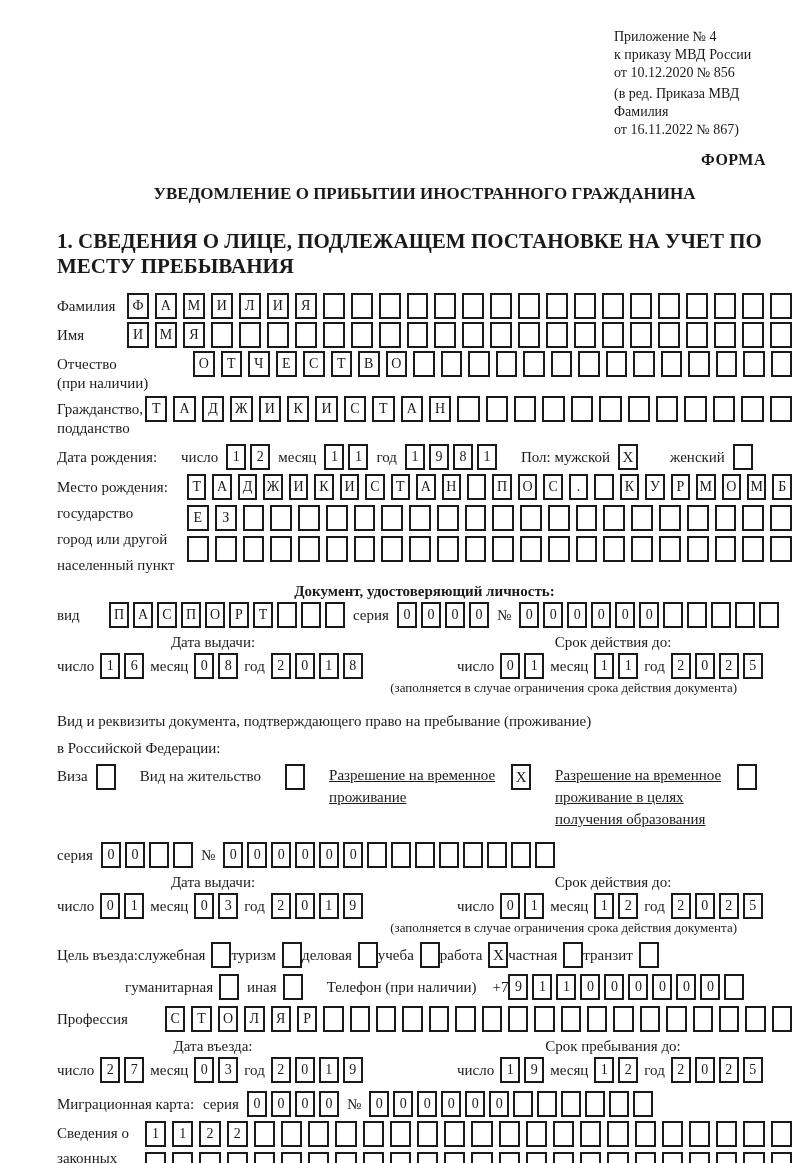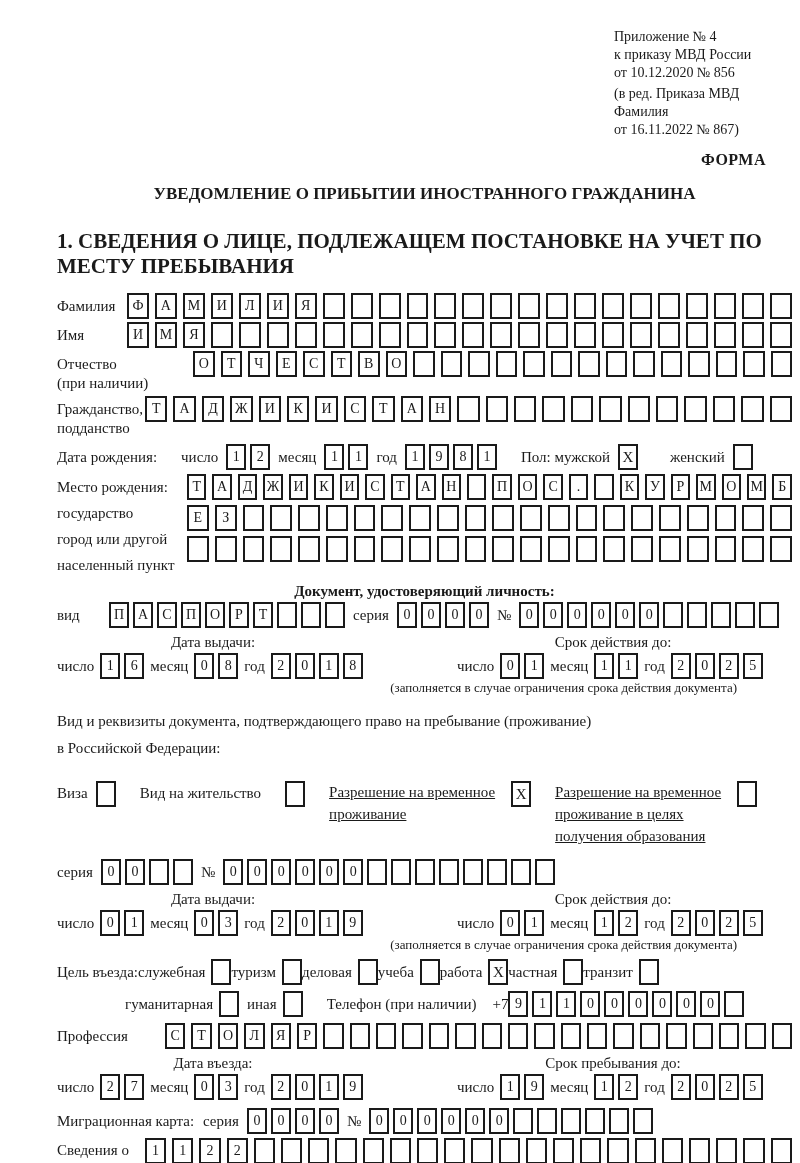--- a/index.html
+++ b/index.html
@@ -68,21 +68,21 @@
   .twocol { display:flex; margin-top:5px; }
   .dcol-l { width:345px; flex:0 0 345px; }
   .dcol-r { margin-left:55px; flex:1; }
   .dhead { text-align:center; font-size:15px; width:312px; line-height:18px; }
   .drow { display:flex; align-items:flex-start; gap:6px; margin-top:2px; }
   .note-r { text-align:right; padding-right:55px; font-size:13px; line-height:16px; margin-top:1px; }
 
   .para { font-size:15px; line-height:27px; margin-top:12px; }
 
   
-  .cbrow { display:flex; align-items:flex-start; margin-top:19px; }
+  .cbrow { display:flex; align-items:flex-start; margin-top:2px; }
   .opt-c { font-size:15px; line-height:22px;text-decoration:underline; }
   .cbrow .cb { margin-top:0; }
 
   .purpose-row { display:flex; align-items:flex-start; margin-top:6px; }
   .mt4 { margin-top:4px; } .mt6 { margin-top:6px; } .mt8 { margin-top:8px; }
   .mt12 { margin-top:12px; } .mt14 { margin-top:14px; }
   .sp8 { width:8px; flex:0 0 8px; } .sp16 { width:16px; flex:0 0 16px; } .sp24 { width:24px; flex:0 0 24px; }
 </style>
 </head>
 <body>

